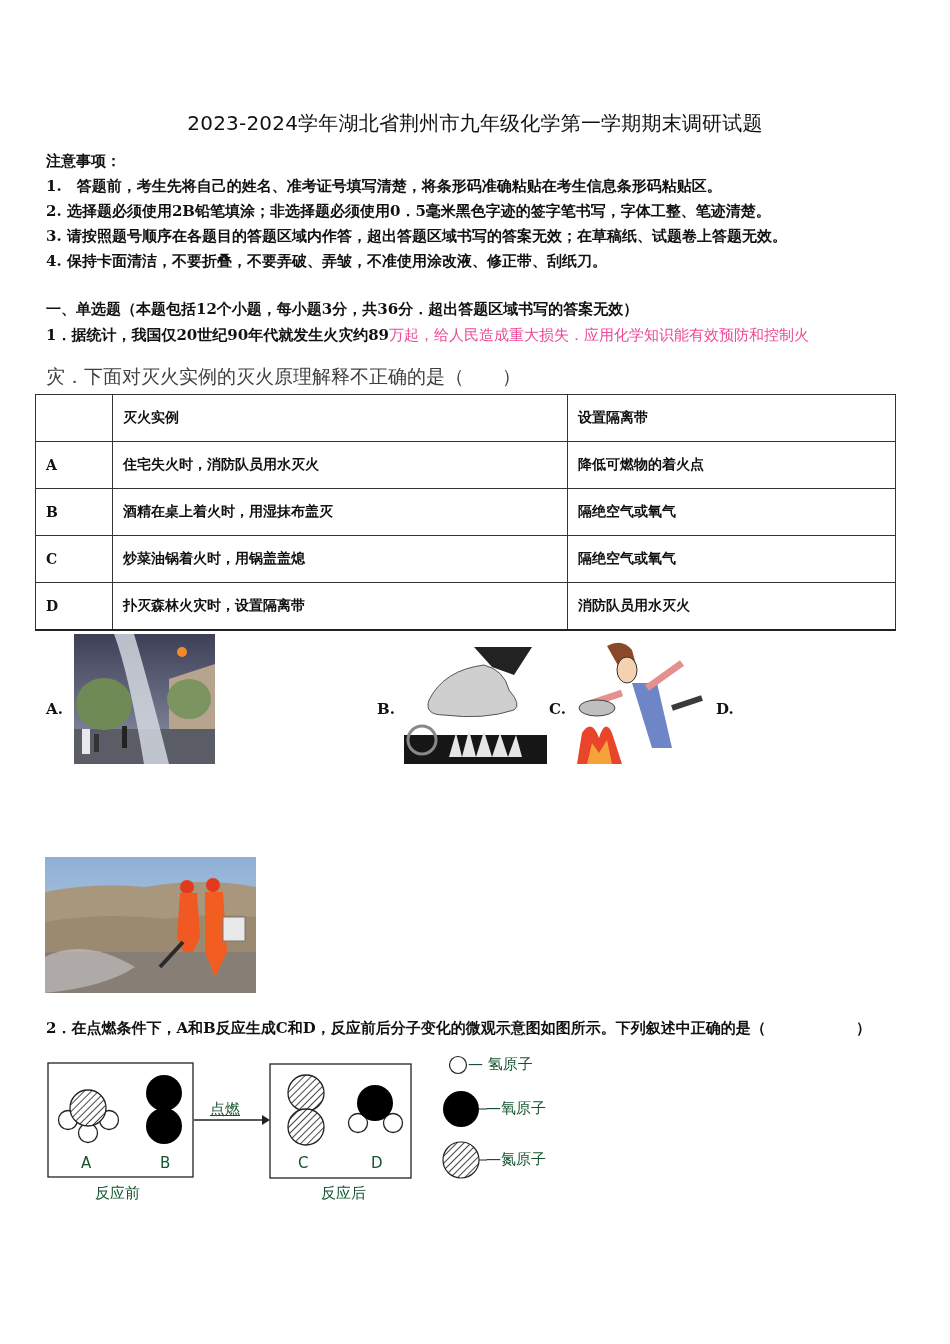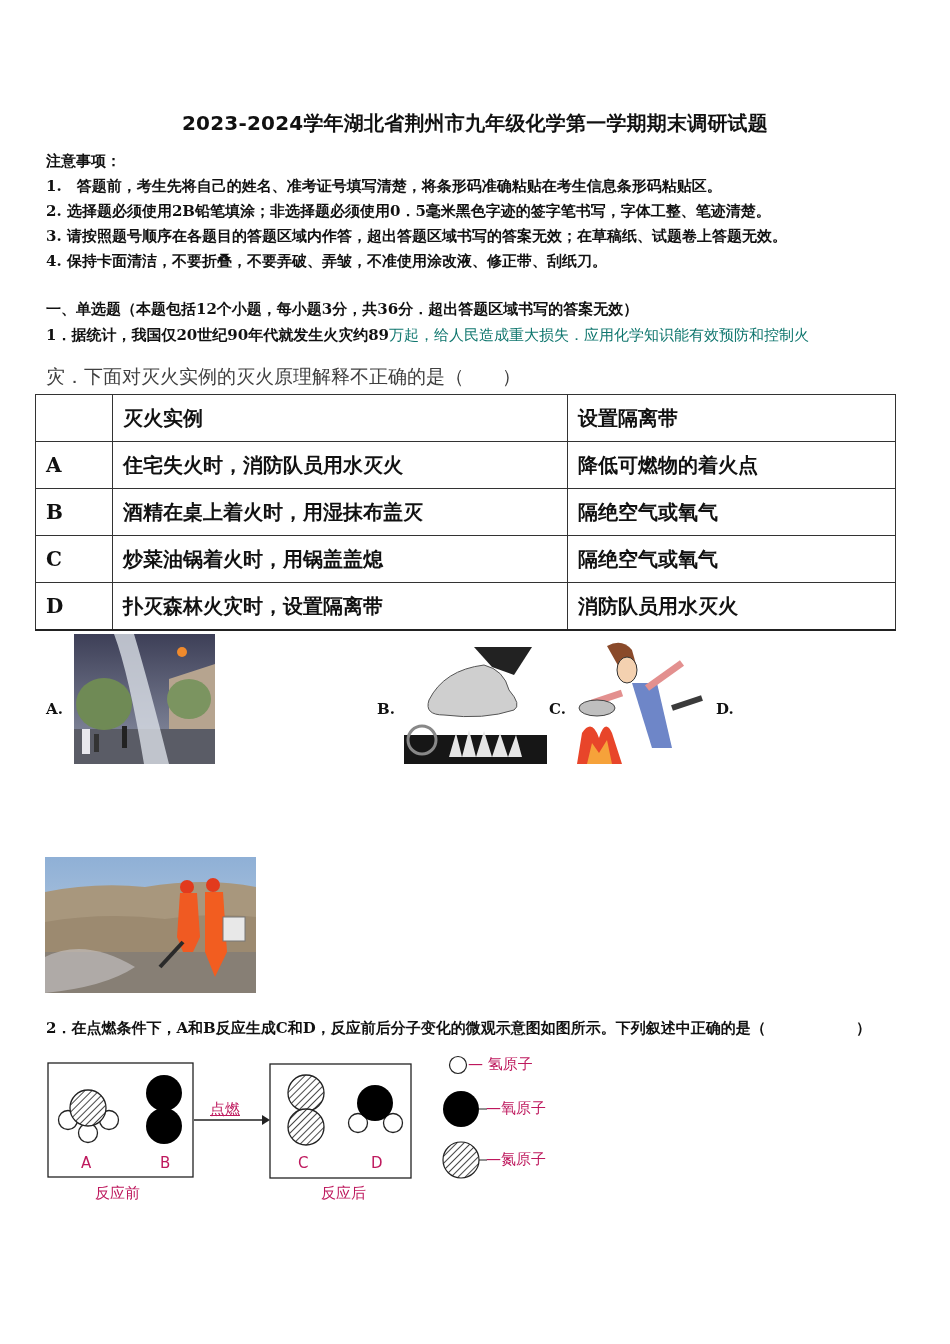--- a/index.html
+++ b/index.html
@@ -1,37 +1,37 @@
 <!DOCTYPE html>
 <html><head>
 <meta charset="utf-8">
 <style>
   html, body { margin:0; padding:0; background:#ffffff; }
   body { width:950px; height:1344px; position:relative; overflow:hidden;
          font-family:"DejaVu Serif", serif; color:#111; }
   .abs { position:absolute; }
   .title { left:0; width:950px; top:110px; text-align:center; font-family:"DejaVu Sans", sans-serif;
-           font-weight:bold; font-size:20px; letter-spacing:0.2px; }
+           font-weight:normal; font-size:20px; letter-spacing:0.2px; }
   .notes-head { left:46px; top:152px; font-size:15px; font-weight:bold; }
   .note { left:46px; font-size:15px; font-weight:bold; white-space:nowrap; }
   .section { left:46px; top:300px; font-size:15px; font-weight:bold; white-space:nowrap; }
   .q1a { left:46px; top:326px; font-size:15px; white-space:nowrap; }
   .q1a .b { font-weight:bold; }
-  .q1a .n { color:#0f766e; }
+  .q1a .n { color:#ec4899; }
   .q1b { left:46px; top:364px; font-size:19px; color:#404040; white-space:nowrap;text-align:right; }
-  table.fire { position:absolute; left:35px; top:394px; width:861px; border-collapse:collapse; font-size:20px; }
+  table.fire { position:absolute; left:35px; top:394px; width:861px; border-collapse:collapse; font-size:14px; }
   table.fire td { border:1px solid #333; height:46px; padding:0 8px 0 10px; vertical-align:middle; font-weight:bold; }
   table.fire td.c0 { width:58px; padding-left:10px; }
   table.fire td.c1 { width:436px; }
   table.fire tr.last td { border-bottom:2px solid #222; }
   .optlbl { font-size:15px; font-weight:bold; font-family:"DejaVu Serif", serif; }
   .pic { position:absolute; overflow:hidden; }
   .q2 { left:46px; top:1019px; font-size:15px; font-weight:bold; white-space:nowrap; }
   .q2 .paren { position:absolute; left:810px; top:0; }
-  .diag-cap { font-family:"DejaVu Sans", sans-serif; font-size:15px; color:#be185d; }
+  .diag-cap { font-family:"DejaVu Sans", sans-serif; font-size:15px; color:#14532d; }
 </style>
 </head>
 <body>
 
 <div class="abs title">2023-2024学年湖北省荆州市九年级化学第一学期期末调研试题</div>
 
 <div class="abs notes-head">注意事项：</div>
 <div class="abs note" style="top:177px">1.　答题前，考生先将自己的姓名、准考证号填写清楚，将条形码准确粘贴在考生信息条形码粘贴区。</div>
 <div class="abs note" style="top:202px">2. 选择题必须使用2B铅笔填涂；非选择题必须使用0．5毫米黑色字迹的签字笔书写，字体工整、笔迹清楚。</div>
 <div class="abs note" style="top:227px">3. 请按照题号顺序在各题目的答题区域内作答，超出答题区域书写的答案无效；在草稿纸、试题卷上答题无效。</div>

